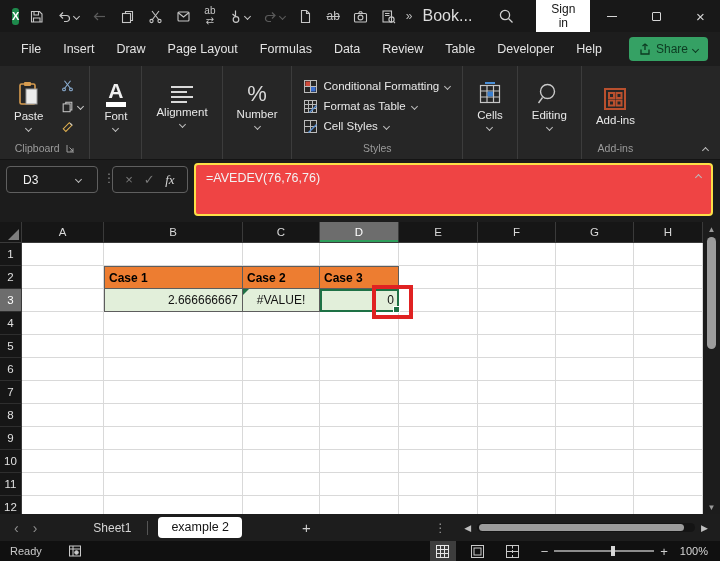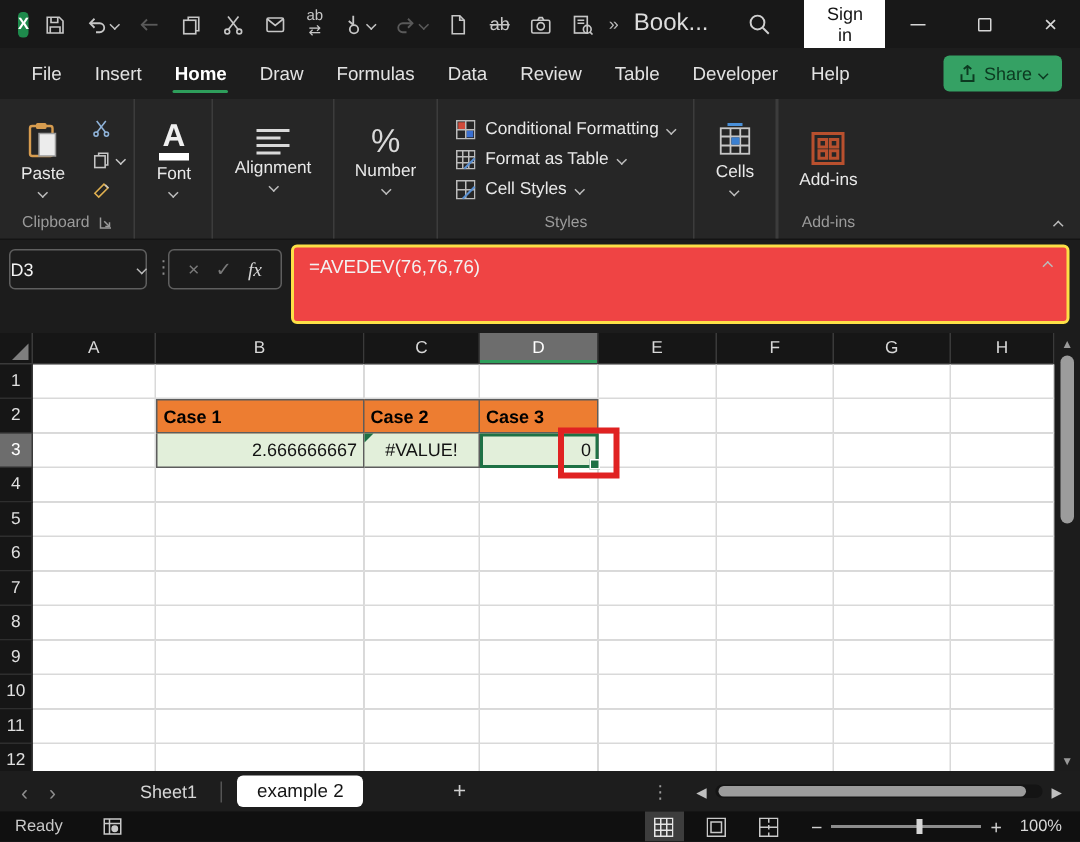--- a/index.html
+++ b/index.html
@@ -62,21 +62,21 @@
   .font-icon-a { font-size:21px; line-height:20px; color:#f0f0f0; font-weight:bold; }
   .font-bar { width:20px; height:5px; background:#fff; margin-top:1px; }
   .align-icon { display:flex; flex-direction:column; gap:3px; }
   .align-icon i { display:block; height:2px; background:#d9d9d9; }
   .pct-icon { font-size:22px; color:#d9d9d9; line-height:22px; }
   .ribbon-collapse { position:absolute; right:12px; bottom:6px; color:#bbb; }
 
   
   .formula-row { position:absolute; top:160px; left:0; width:720px; height:62px; background:#1c1c1c; }
   .name-box { position:absolute; left:6px; top:6px; width:92px; height:27px; border:1px solid #5f5f5f;
-    border-radius:4px; display:flex; align-items:center; padding:0 0; color:#f2f2f2; font-size:12px; }
+    border-radius:4px; display:flex; align-items:center; padding:0 16px; color:#f2f2f2; font-size:12px; }
   .name-box .chev { margin-left:auto; color:#bbb; }
   .fbar-dots { position:absolute; left:103px; top:11px; color:#8a8a8a; font-size:12px; }
   .fx-box { position:absolute; left:112px; top:6px; width:76px; height:27px; border:1px solid #5f5f5f;
     border-radius:4px; display:flex; align-items:center; justify-content:space-around; padding:0 7px; }
   .fx-cancel,.fx-enter { color:#7a7a7a; font-size:13px; }
   .fx-label { color:#d6d6d6; font-family:"Liberation Serif", serif; font-style:italic; font-size:13px; }
   .formula-box { position:absolute; left:194px; top:3px; right:7px; height:53px; border:2px solid #fde047;
     border-radius:4px; background:#ef4444; padding:6px 10px; color:#f2f2f2; font-size:12.5px; }
   .formula-box .chev { position:absolute; right:10px; top:10px; color:#bbb; }
 
@@ -259,22 +259,22 @@
       <span class="win-btn">
           <span class="win-close-glyph">×</span>
         </span>
     </div>
   </div>
 
   <div class="menubar">
     <div class="menu-tabs" id="menu-tabs">
         <span class="mtab">File</span>
         <span class="mtab">Insert</span>
-        <span class="mtab active">Home</span>
         <span class="mtab">Draw</span>
+        <span class="mtab">Page Layout</span>
         <span class="mtab">Formulas</span>
         <span class="mtab">Data</span>
         <span class="mtab">Review</span>
         <span class="mtab">Table</span>
         <span class="mtab">Developer</span>
         <span class="mtab">Help</span>
       </div>
     <button class="share-btn">
       <svg width="12" height="12" viewBox="0 0 12 12" stroke="#0c3a21" fill="none" stroke-width="1.3">
         <path d="M6 1v6"></path>
@@ -421,20 +421,30 @@
             <rect x="9.6" y="9.6" width="5.4" height="4.8" fill="#3a7fd0"></rect>
             </svg>
           <span>Cells</span>
           <i class="chev"></i>
         </div>
       </div>
       <div class="grp-name"></div>
     </div>
 
     <div class="grp">
+      <div class="grp-body">
+        <div class="bigbtn">
+          <svg width="24" height="24" viewBox="0 0 24 24" stroke="#c9c9c9" fill="none" stroke-width="1.4">
+            <circle cx="10.5" cy="9.5" r="7"></circle>
+              <path d="M5.5 15.5L1.5 21"></path>
+            </svg>
+          <span>Editing</span>
+          <i class="chev"></i>
+        </div>
+      </div>
       <div class="grp-name"></div>
     </div>
 
     <div class="grp" style="border-right:none;">
       <div class="grp-body">
         <div class="bigbtn">
           <svg width="24" height="24" viewBox="0 0 24 24" stroke="#b9502e" fill="none" stroke-width="2">
             <rect x="2" y="2" width="20" height="20"></rect>
               <rect x="6" y="6" width="5" height="5"></rect>
             <rect x="13.5" y="6" width="5" height="5"></rect>

